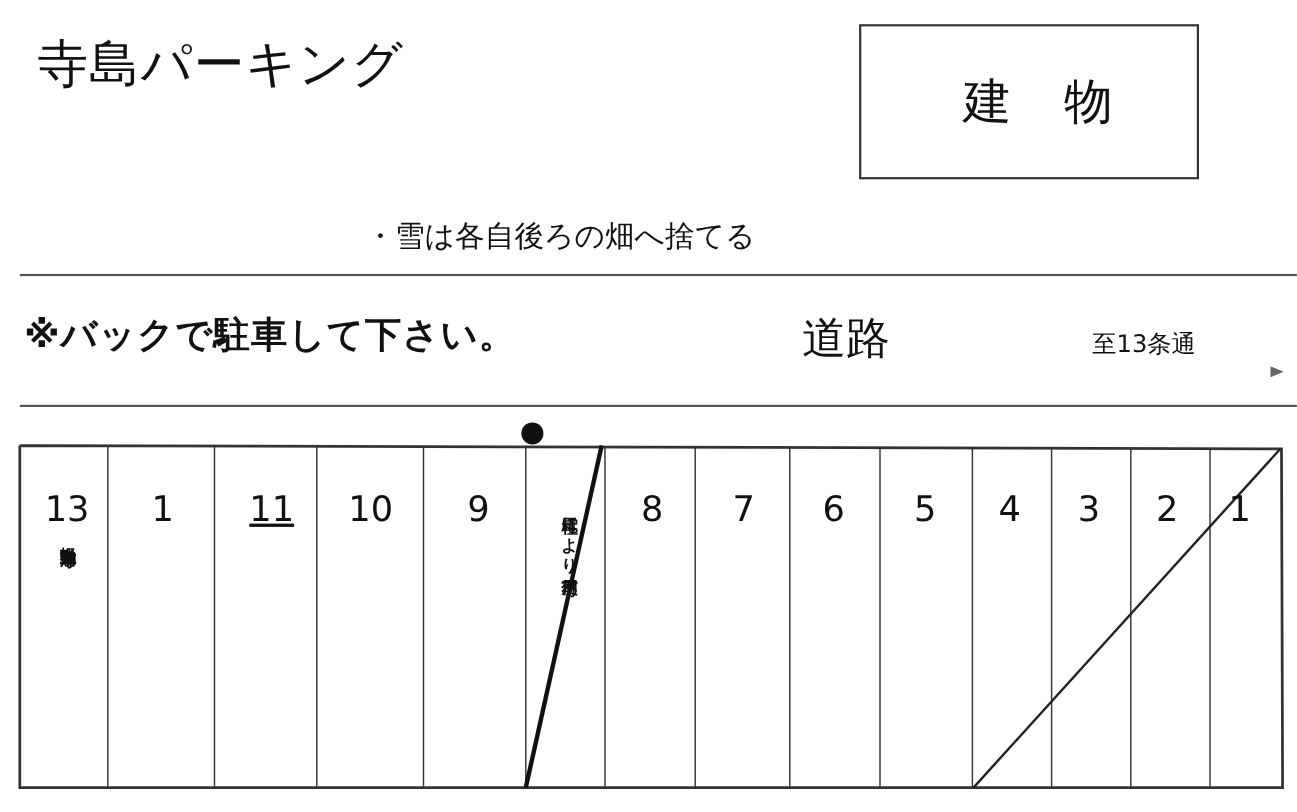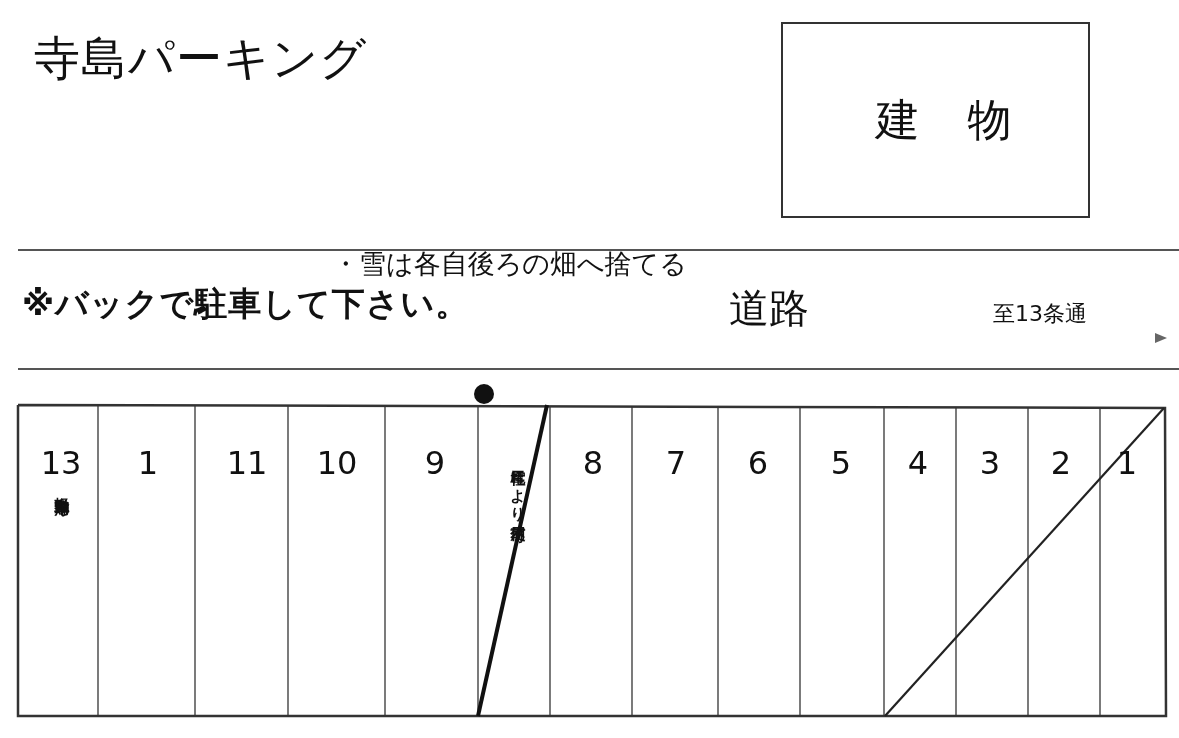--- a/index.html
+++ b/index.html
@@ -1,23 +1,23 @@
 <!DOCTYPE html>
 <html><head>
   <meta charset="utf-8">
   <style>
     html, body { margin: 0; padding: 0; background: #ffffff; }
     body { width: 1179px; height: 738px; position: relative; overflow: hidden;
            font-family: "DejaVu Sans", "Liberation Sans", sans-serif; color: #111; }
     .abs { position: absolute; }
     .title { left: 34px; top: 18px; font-size: 46px; line-height: 80px; letter-spacing: 1px; font-weight: normal; }
-    .building { left: 781px; top: 22px; width: 309px; height: 196px; border: 2px solid #333; box-sizing: border-box;
+    .building { left: 781px; top: 22px; width: 309px; height: 141px; border: 2px solid #333; box-sizing: border-box;
                 display: flex; align-items: center; justify-content: center; padding-left: 16px; }
     .building span { font-size: 44px; letter-spacing: 48px; margin-left: 48px; }
-    .snow { left: 332px; top: 196px; font-size: 27px; line-height: 40px; margin-top: 48px; }
+    .snow { left: 332px; top: 196px; font-size: 27px; line-height: 40px; }
     .hr { left: 18px; width: 1161px; height: 0; border-top: 2px solid #555; }
     .notice { left: 22px; top: 282px; font-size: 33px; font-weight: bold; line-height: 44px; letter-spacing: 1px; }
     .road { left: 729px; top: 286px; font-size: 40px; line-height: 44px; }
     .dest { left: 993px; top: 294px; font-size: 22px; line-height: 40px; }
     .arrow { left: 1155px; top: 333px; width: 0; height: 0; border-top: 5px solid transparent; border-bottom: 5px solid transparent; border-left: 12px solid #666; }
     .pole { left: 474px; top: 384px; width: 20px; height: 20px; border-radius: 50%; background: #111; }
     svg.grid { position: absolute; left: 0; top: 0; }
     .num { position: absolute; top: 418px; font-size: 32px; line-height: 40px; text-align: center; transform: translateX(-50%); margin-top: 25px; }
     .vtext { position: absolute; writing-mode: vertical-rl; text-orientation: upright; font-size: 15px; letter-spacing: 1px; font-weight: bold; }
   </style>
@@ -63,21 +63,21 @@
     <line x1="1100" y1="408" x2="1100" y2="716" stroke-width="1.3"></line>
 
     <line x1="478" y1="716" x2="547" y2="405" stroke="#111" stroke-width="4"></line>
 
     <line x1="885" y1="716" x2="1164" y2="408" stroke="#222" stroke-width="2.2"></line>
   </g>
 </svg>
 
 <div class="num" style="left:61px;">13</div>
 <div class="num" style="left:148px;">1</div>
-<div class="num" style="left:247px;">11</div>
+<div class="num" style="left:247px;text-decoration:underline;">11</div>
 <div class="num" style="left:337px;text-align:center;">10</div>
 <div class="num" style="left:435px;">9</div>
 <div class="num" style="left:593px;">8</div>
 <div class="num" style="left:676px;">7</div>
 <div class="num" style="left:758px;">6</div>
 <div class="num" style="left:841px;">5</div>
 <div class="num" style="left:918px;">4</div>
 <div class="num" style="left:990px;">3</div>
 <div class="num" style="left:1061px;">2</div>
 <div class="num" style="left:1127px;">1</div>

